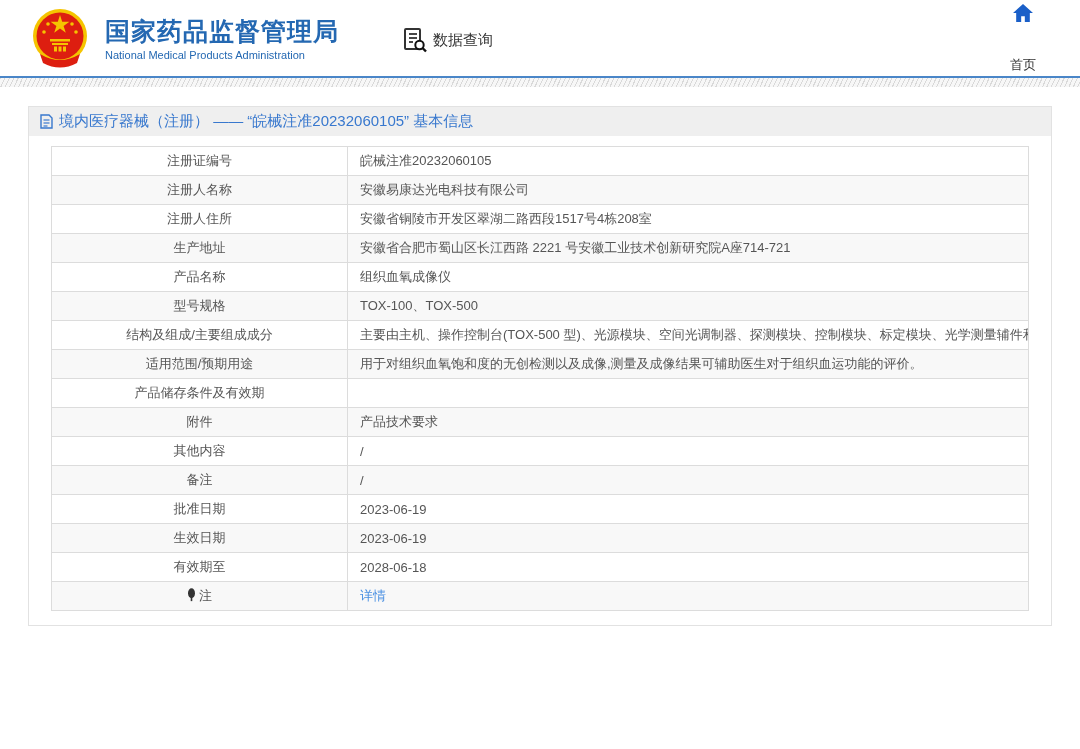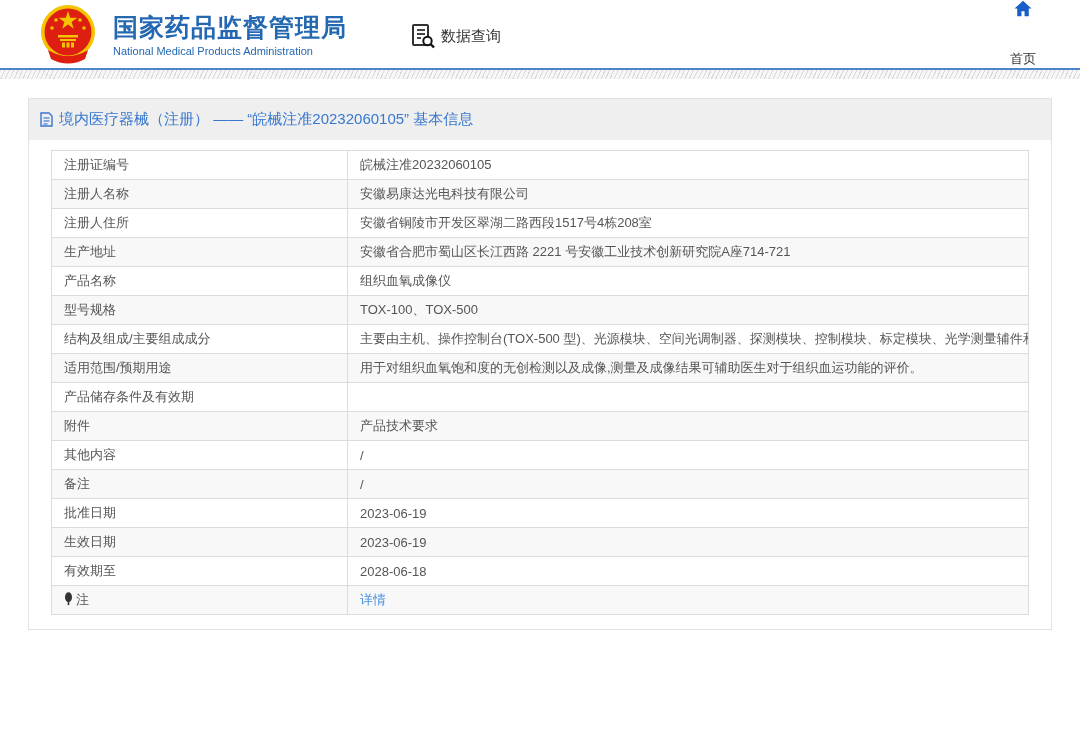--- a/index.html
+++ b/index.html
@@ -1,23 +1,24 @@
 <!DOCTYPE html>
 <html style="--brand-blue: #2468b2; --title-blue: #3878ce; --link-blue: #4a90e2; --nav-icon-blue: #1a5fc8; --emblem-red: #dd1e10; --emblem-gold: #f5c400;"><head>
 <meta charset="utf-8">
 <style>
   * { margin: 0; padding: 0; box-sizing: border-box; }
   html, body { width: 1080px; height: 749px; background: #fff; overflow: hidden; }
   body { font-family: "Liberation Sans", "DejaVu Sans", sans-serif; color: #555; }
 
   
   .header {
-    height: 68px;
-    display: flex;
-    padding: 0 44px 0 36px;
+    height: 76px;
+    display: flex;
+    align-items: center;
+    padding: 0 44px 0 28px;
     background: #fff;
   }
   .brand { display: flex; align-items: center; }
   .brand-text { margin-left: 13px; }
   .brand-cn {
     font-size: 25px;
     font-weight: bold;
     color: var(--brand-blue, #2468b2);
     letter-spacing: 1px;
     line-height: 1.2;
@@ -70,21 +71,21 @@
     );
   }
 
   
   .panel {
     margin: 19px 28px 0 28px;
     border: 1px solid #e2e2e2;
     background: #fff;
   }
   .panel-title-bar {
-    height: 41px;
+    height: 29px;
     background: #efefef;
     display: flex;
     align-items: center;
     padding-left: 11px;
   }
   .panel-title-bar svg { display: block; flex: 0 0 auto; }
   .panel-title {
     margin-left: 6px;
     font-size: 15px;
     color: var(--title-blue, #3878ce);
@@ -103,21 +104,21 @@
   table.info-table tr:nth-child(even) { background: #f8f8f8; }
   table.info-table td {
     border: 1px solid #dcdcdc;
     padding: 0 12px;
     vertical-align: middle;
     overflow: hidden;
     white-space: nowrap;
   }
   td.label-cell {
     width: 296px;
-    text-align: left;
+    text-align: center;
     color: #555;
   }
   td.label-cell .note-ic { vertical-align: -2px; margin-right: 3px; }
   td.value-cell { text-align: left; }
   a.detail-link {
     color: var(--link-blue, #4a90e2);
     text-decoration: none;
     cursor: pointer;
   }
 </style>

